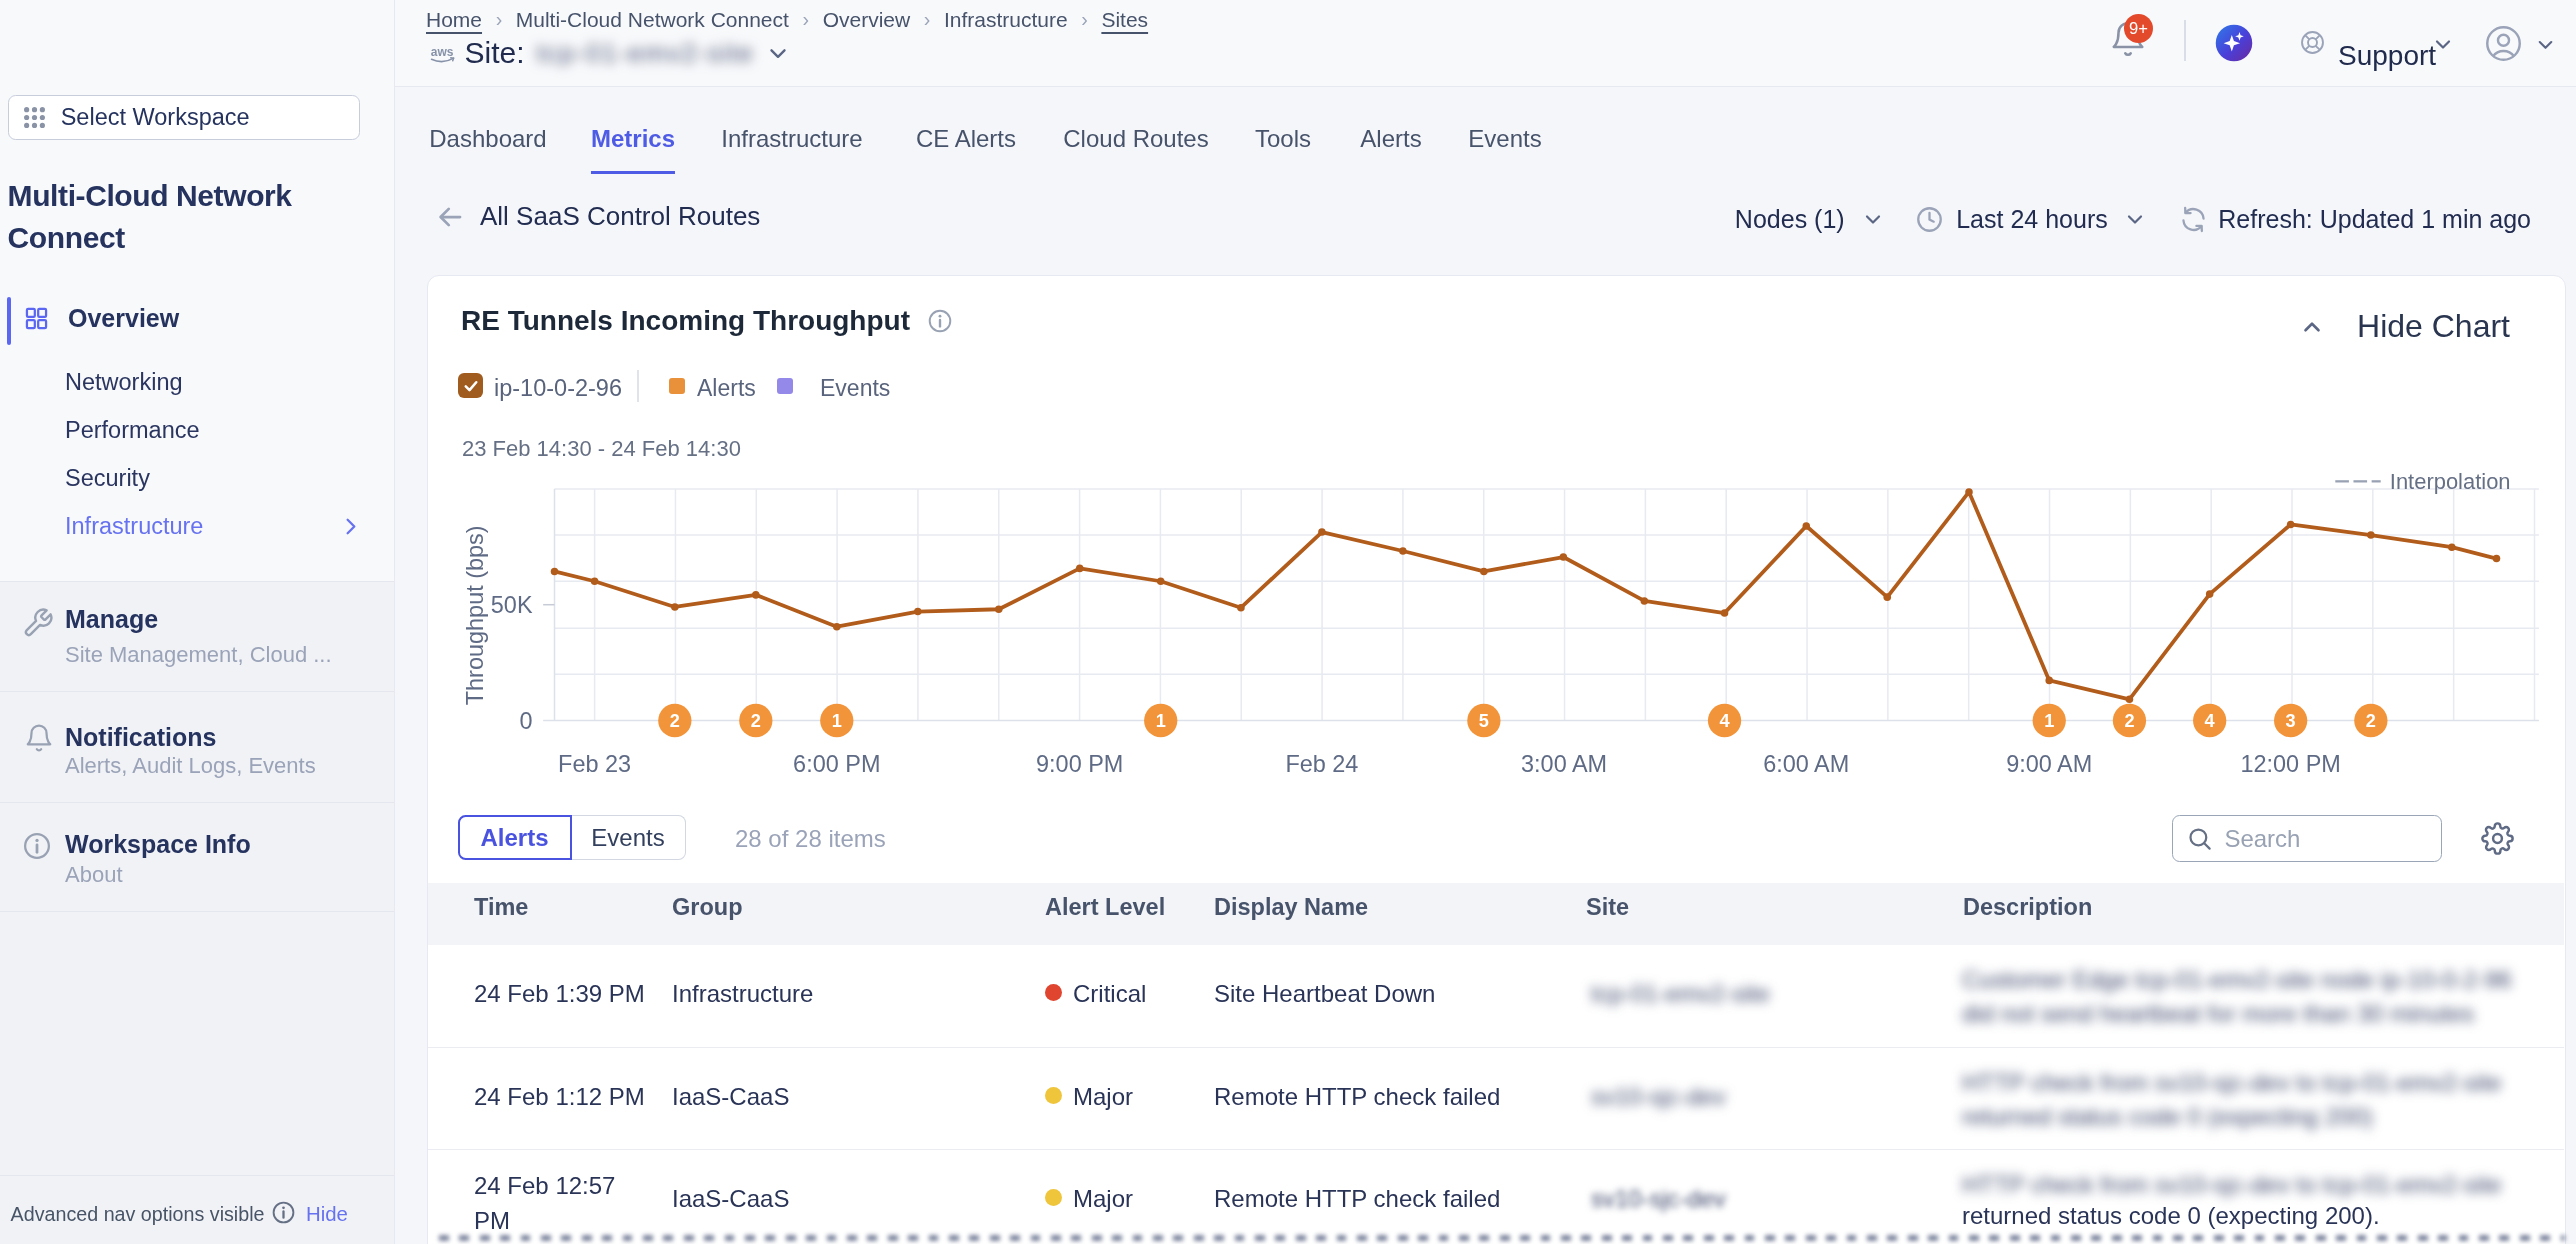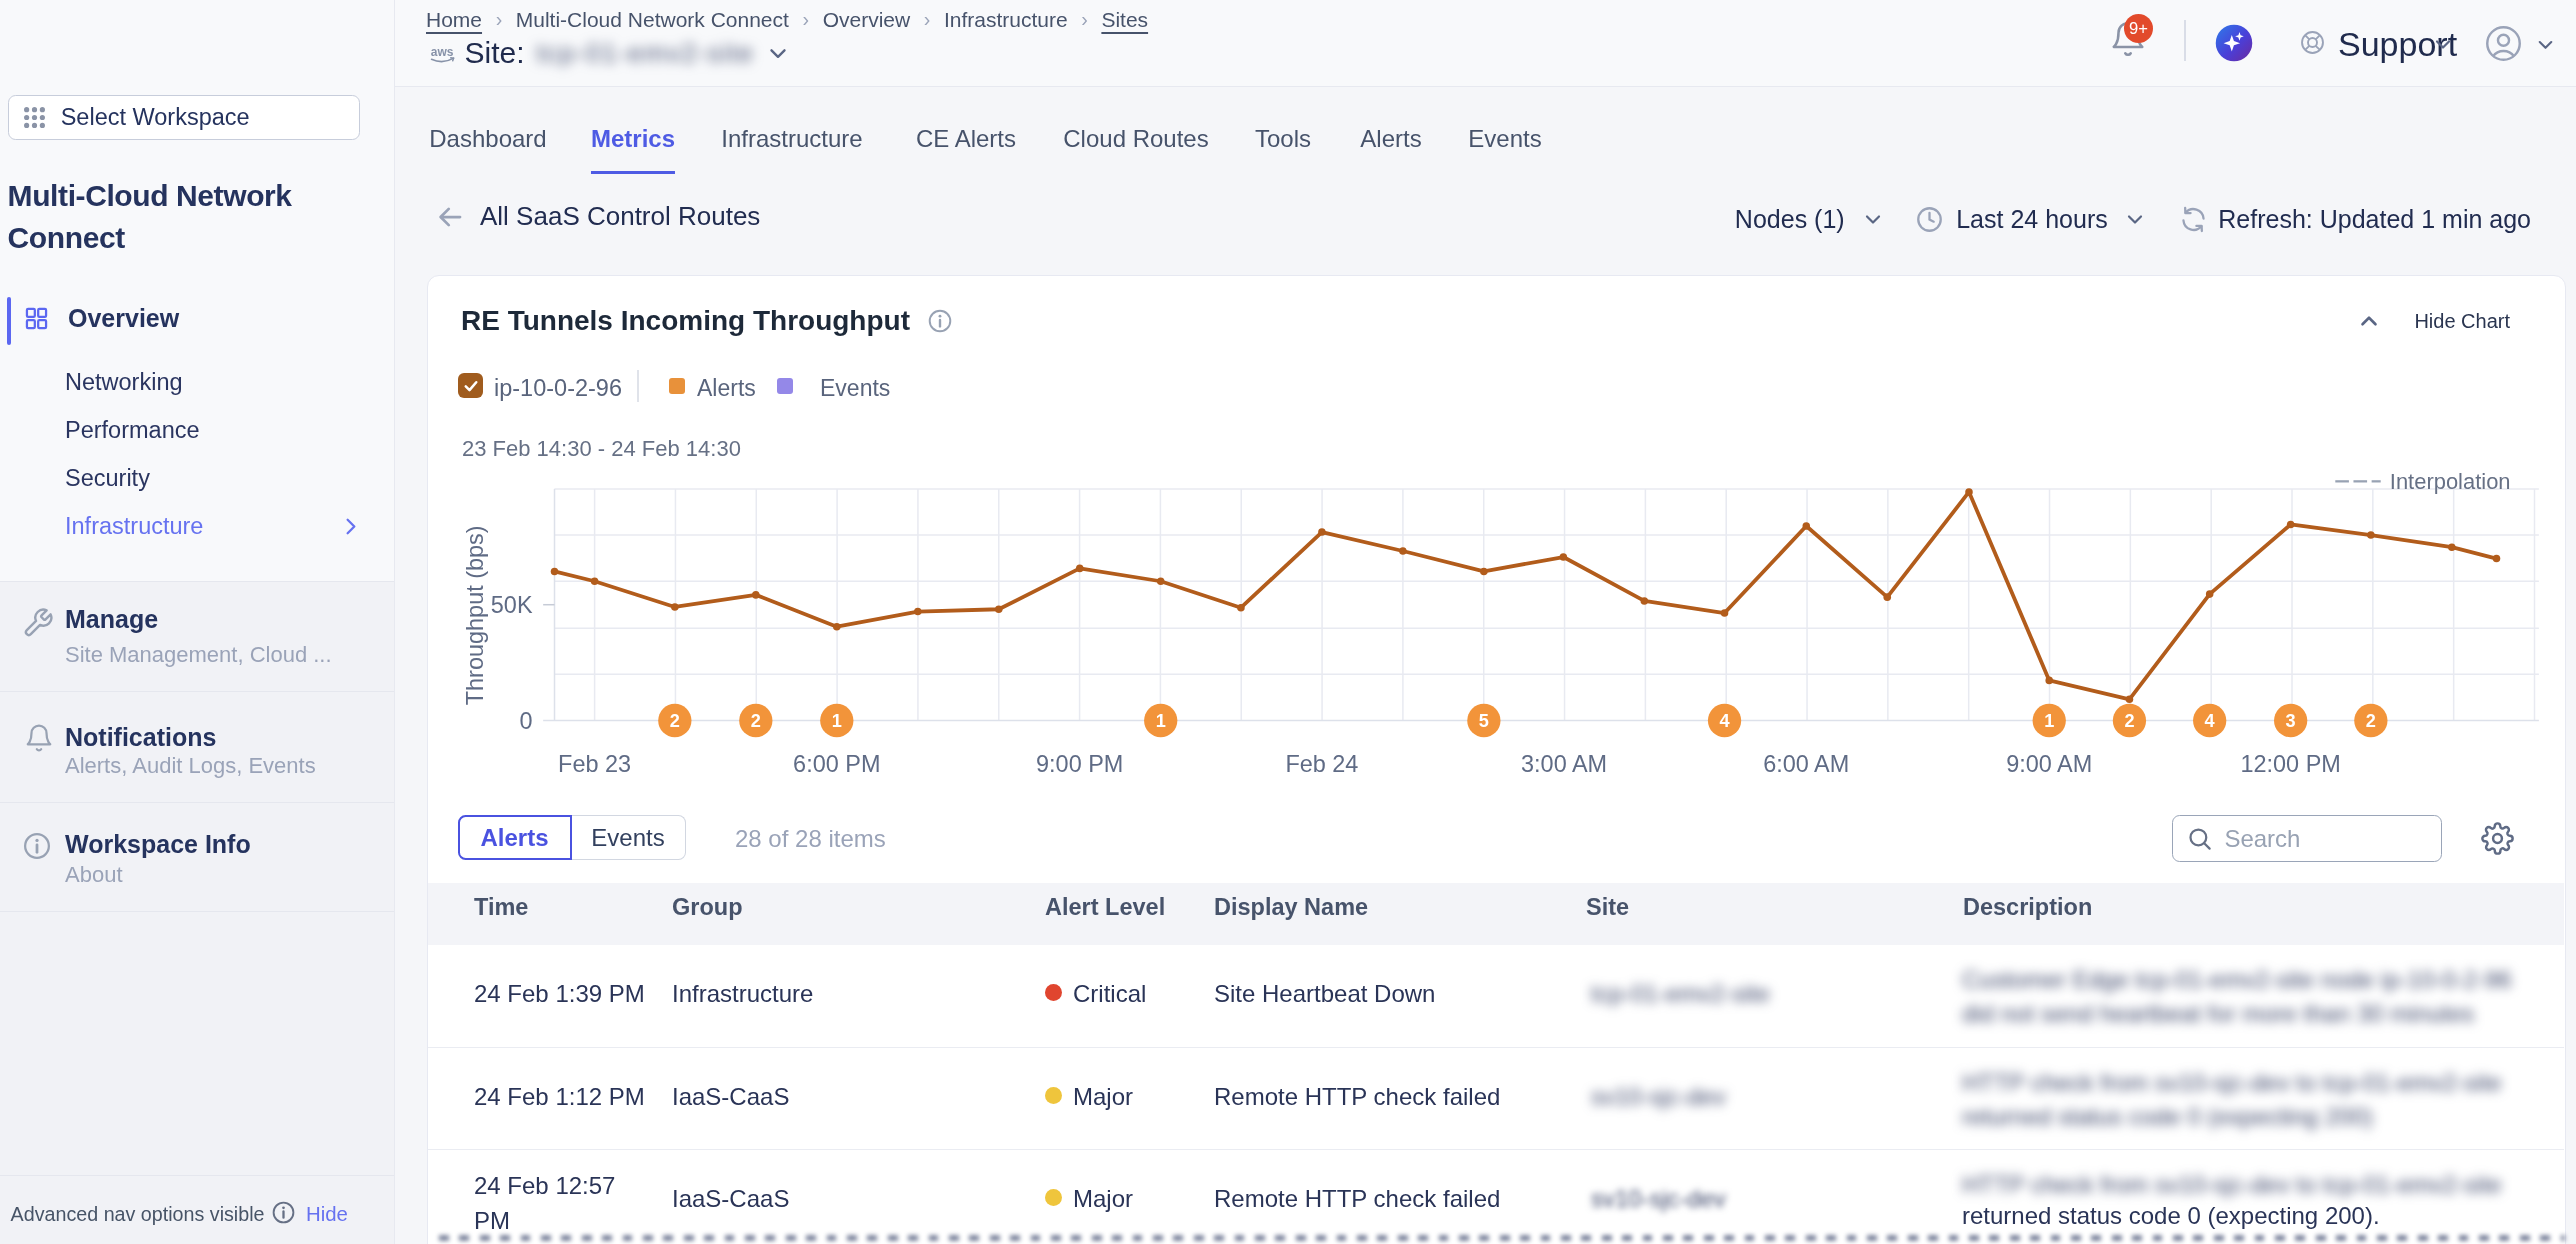--- a/index.html
+++ b/index.html
@@ -40,21 +40,21 @@
 
 #bkrow { position:absolute; left:435px; top:201px; display:flex; align-items:center; }
 #bkrow span { font-size:26px; color:#212C50; margin-left:15px; }
 #toolright { position:absolute; right:45px; top:198px; display:flex; align-items:center; white-space:nowrap; height:42px; }
 #toolright .txt { font-size:25px; color:#212C50; }
 
 #card { position:absolute; left:427px; top:275px; width:2139px; height:1044px; background:#fff; border:1.5px solid #E7E9F2; border-radius:12px; }
 #cardtitle { position:absolute; left:33px; top:29px; display:flex; align-items:center; }
 #cardtitle b { font-size:28px; font-weight:bold; color:#1D2939; }
 #hidechart { position:absolute; right:55px; top:32px; display:flex; align-items:center; }
-#hidechart span { font-size:20px; color:#2A3550; margin-left:32px; }
+#hidechart span { font-size:32px; color:#2A3550; margin-left:32px; }
 #legend { position:absolute; left:0; top:97px; height:27px; }
 #cb { width:25px; height:25px; background:#A05C1E; border-radius:6px; display:flex; align-items:center; justify-content:center; }
 #legend .iplbl { font-size:23.5px; color:#59647C; white-space:nowrap; }
 #legend .ldiv { width:1.5px; height:32px; background:#E0E3EA; }
 .lsq { width:16px; height:16px; border-radius:3px; }
 #legend .llbl { font-size:23px; color:#59647C; white-space:nowrap; }
 #daterange { position:absolute; left:34px; top:160px; font-size:22px; color:#667085; }
 
 #segbtns { position:absolute; left:29.5px; top:539px; display:flex; }
 .segbtn { height:45px; display:flex; align-items:center; justify-content:center; background:#fff; font-size:24px; }
@@ -188,21 +188,21 @@
       <path d="M33.5 11 l1.5 4.4 4.4 1.5 -4.4 1.5 -1.5 4.4 -1.5-4.4 -4.4-1.5 4.4-1.5 Z" fill="#fff"></path>
     </svg>
   <svg class="it" style="left:2299px; top:29px" width="27" height="27" viewBox="0 0 24 24" fill="none" stroke="#9AA3B8" stroke-width="1.7">
       <circle cx="12" cy="12" r="9.3"></circle>
       <circle cx="12" cy="12" r="4"></circle>
       <line x1="5.4" y1="5.4" x2="9.2" y2="9.2"></line>
       <line x1="18.6" y1="5.4" x2="14.8" y2="9.2"></line>
       <line x1="5.4" y1="18.6" x2="9.2" y2="15"></line>
       <line x1="18.6" y1="18.6" x2="14.8" y2="15"></line>
     </svg>
-  <div class="it" style="left:2338px; top:25px; font-size:34px; color:#202B4D;">Support</div>
+  <div class="it" style="left:2338px; top:40px; font-size:28px; color:#202B4D;">Support</div>
   <svg class="it" style="left:2431px; top:32px" width="24" height="24" viewBox="0 0 24 24" fill="none" stroke="#5A6684" stroke-width="2.2" stroke-linecap="round" stroke-linejoin="round">
       <polyline points="6,9.5 12,15.5 18,9.5"></polyline>
     </svg>
   <svg class="it" style="left:2484px; top:23.5px" width="39" height="39" viewBox="0 0 24 24" fill="none" stroke="#9AA3B8" stroke-width="1.5">
       <circle cx="12" cy="12" r="10"></circle>
       <circle cx="12" cy="10" r="3.4"></circle>
       <path d="M5.5 20 a8 8 0 0 1 13 0"></path>
     </svg>
   <svg class="it" style="left:2534px; top:33px" width="23" height="23" viewBox="0 0 24 24" fill="none" stroke="#5A6684" stroke-width="2.2" stroke-linecap="round" stroke-linejoin="round">
       <polyline points="6,9.5 12,15.5 18,9.5"></polyline>

